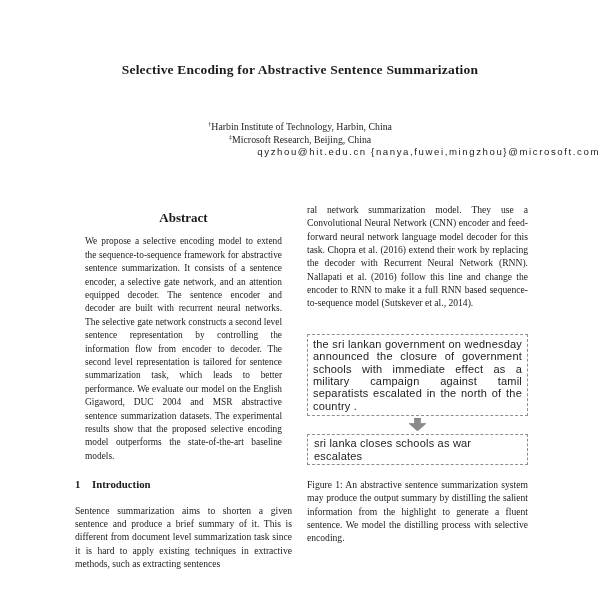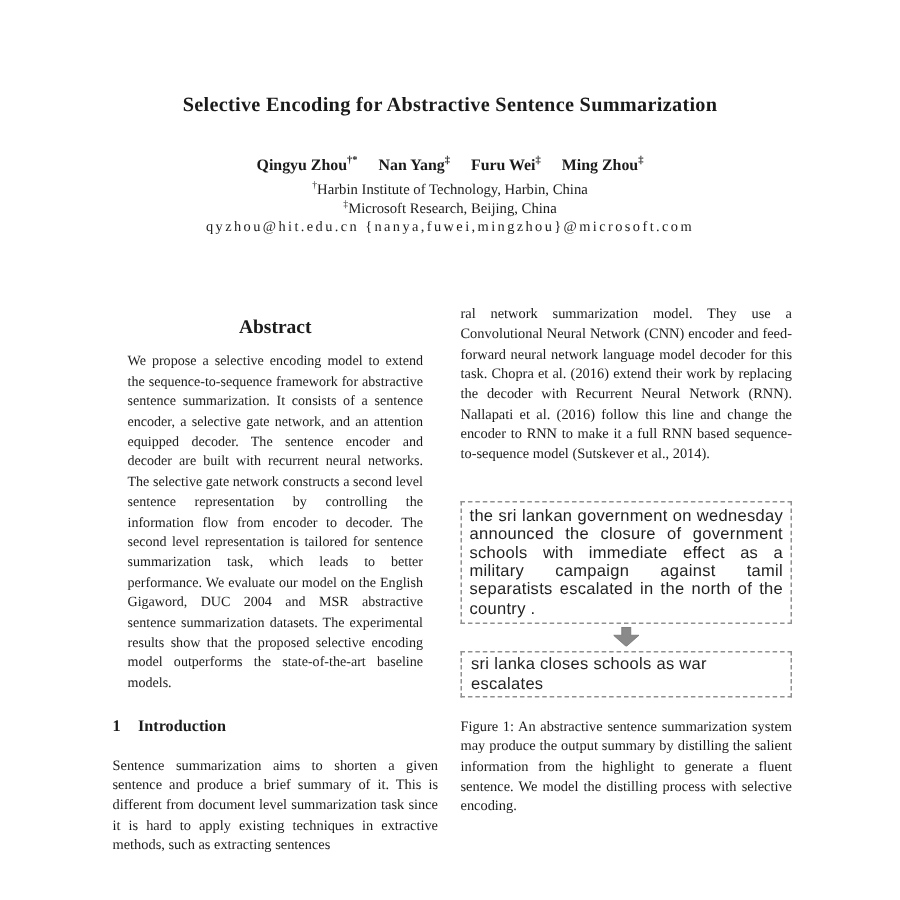--- a/index.html
+++ b/index.html
@@ -19,22 +19,22 @@
   }
   .authors .author{margin:0 7px;}
   .authors sup{font-size:7px;font-weight:bold;}
   .affil{
     position:absolute;left:0;right:0;text-align:center;font-size:9.8px;
   }
   .affil sup{font-size:6.5px;}
   .affil-1{top:120px;}
   .affil-2{top:133px;}
   .emails{
-    position:absolute;top:146px;left:0;right:0;text-align:center;
-    font-family:Liberation Serif, serif;
+    position:absolute;top:146px;left:0;right:0;text-align:right;
+    font-family:Liberation Sans, sans-serif;
     font-size:9.6px;letter-spacing:1.6px;
   }
   .col{position:absolute;text-align:justify;font-size:9.6px;line-height:13.35px;}
   .col p{margin:0;}
   .col-left{left:75px;top:207px;width:217px;}
   .col-right{left:307px;top:203px;width:221px;}
   .abstract-heading{
     text-align:center;font-weight:bold;font-size:13px;margin:4px 0 11px 0;
   }
   .abstract-body{
@@ -58,23 +58,20 @@
   .caption{margin-top:13px !important;}
   .para-indent{margin-top:13px !important;text-indent:12px;}
 </style>
 </head>
 <body>
 
 <div class="page">
 
   <h1 class="title">Selective Encoding for Abstractive Sentence Summarization</h1>
 
-  <div class="authors">
-    <span class="author"><span>Qingyu Zhou</span><sup>†*</sup></span><span class="author"><span>Nan Yang</span><sup>‡</sup></span><span class="author"><span>Furu Wei</span><sup>‡</sup></span><span class="author"><span>Ming Zhou</span><sup>‡</sup></span>
-  </div>
 
   <div class="affil affil-1"><sup>†</sup><span>Harbin Institute of Technology, Harbin, China</span></div>
   <div class="affil affil-2"><sup>‡</sup><span>Microsoft Research, Beijing, China</span></div>
 
   <div class="emails">qyzhou@hit.edu.cn {nanya,fuwei,mingzhou}@microsoft.com</div>
 
   <div class="col col-left">
     <div class="abstract-heading">Abstract</div>
     <p class="abstract-body">We propose a selective encoding model to extend the sequence-to-sequence framework for abstractive sentence summarization. It consists of a sentence encoder, a selective gate network, and an attention equipped decoder. The sentence encoder and decoder are built with recurrent neural networks. The selective gate network constructs a second level sentence representation by controlling the information flow from encoder to decoder. The second level representation is tailored for sentence summarization task, which leads to better performance. We evaluate our model on the English Gigaword, DUC 2004 and MSR abstractive sentence summarization datasets. The experimental results show that the proposed selective encoding model outperforms the state-of-the-art baseline models.</p>
     <div class="section-heading"><span class="sec-num">1</span><span>Introduction</span></div>

